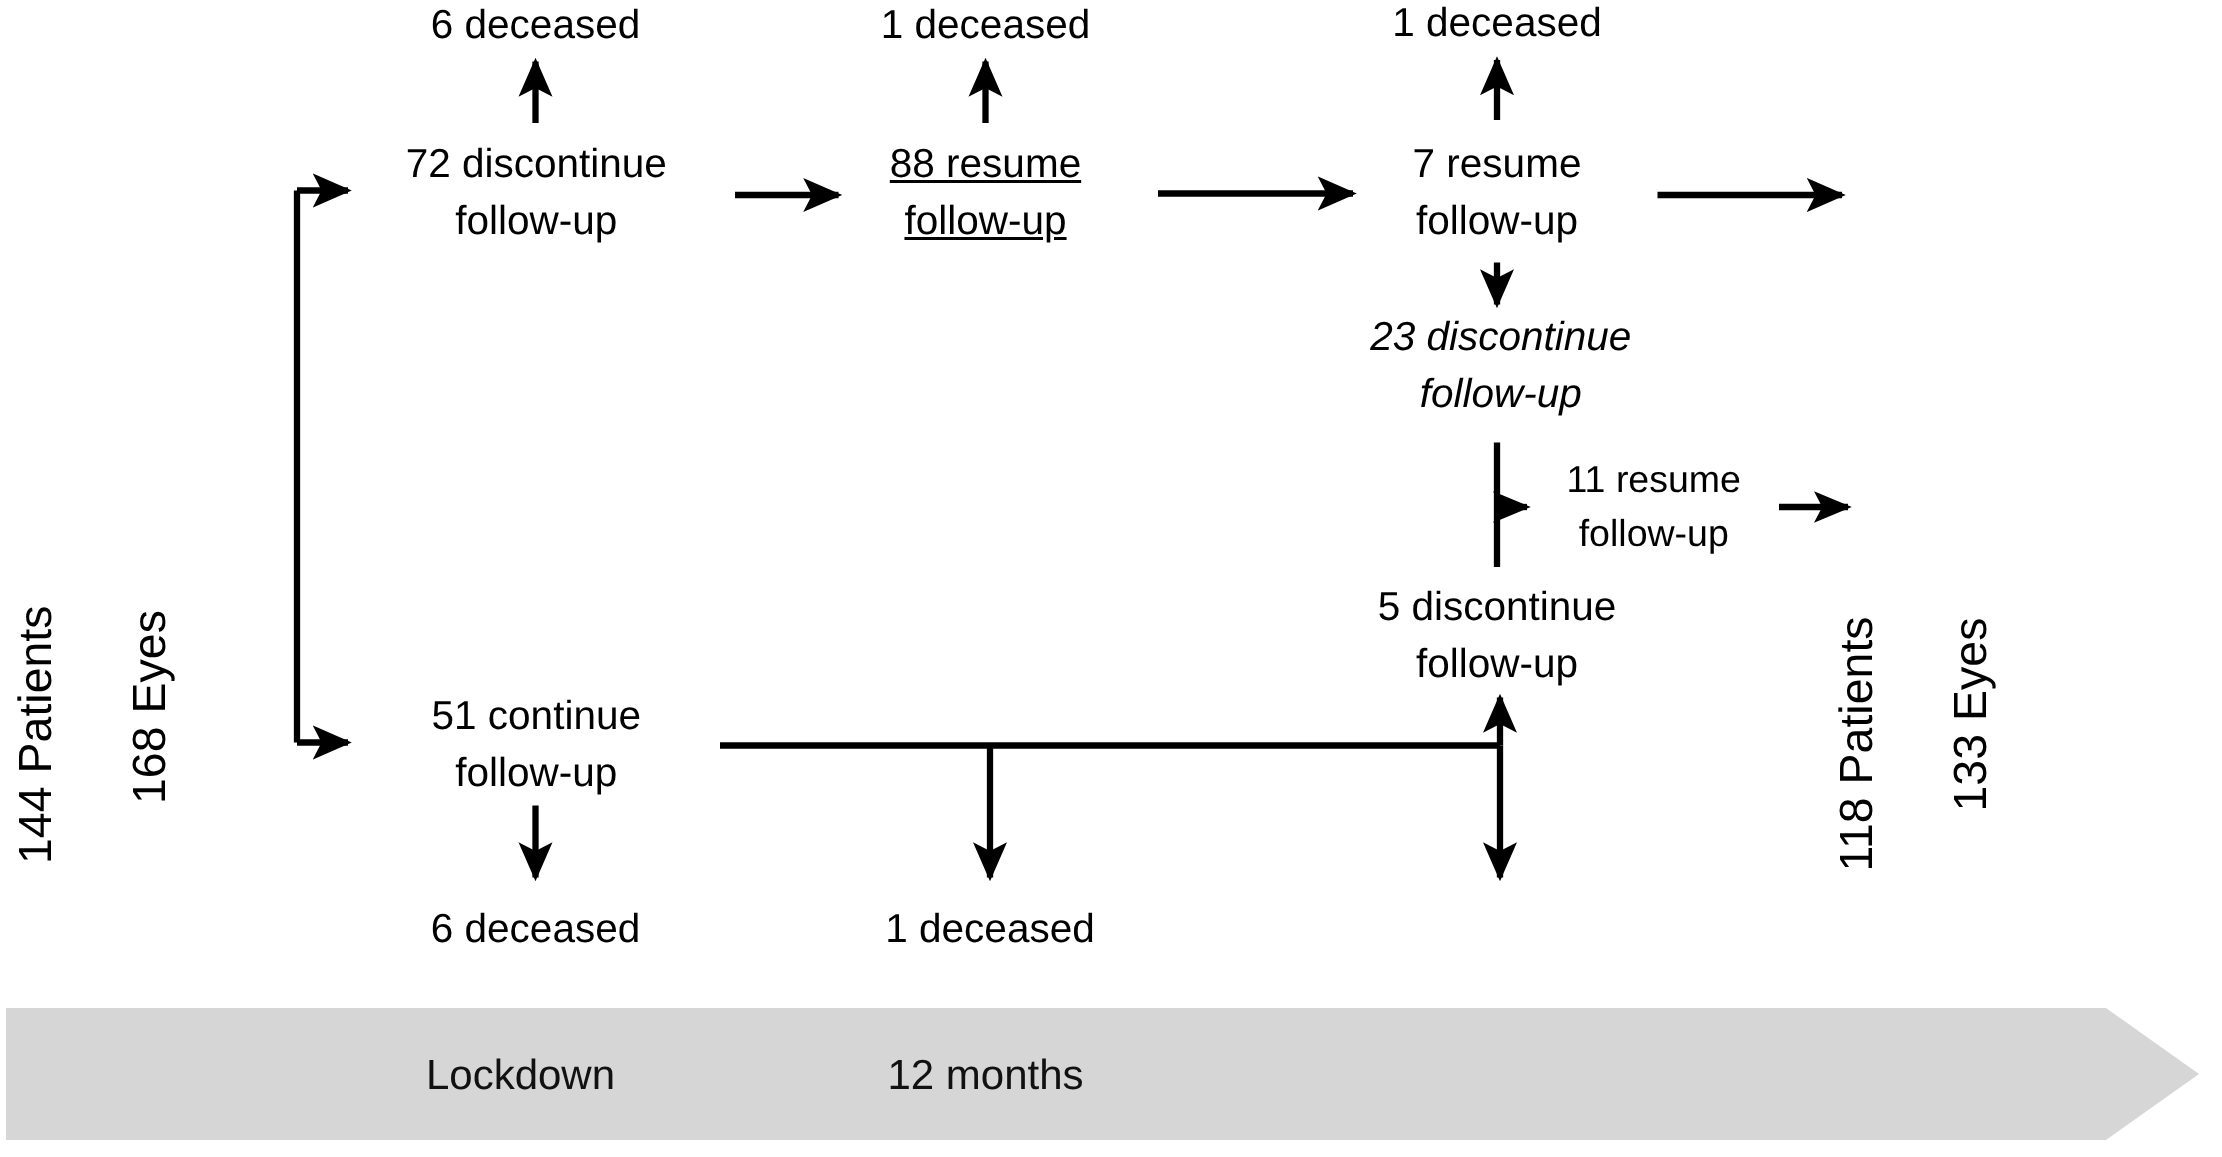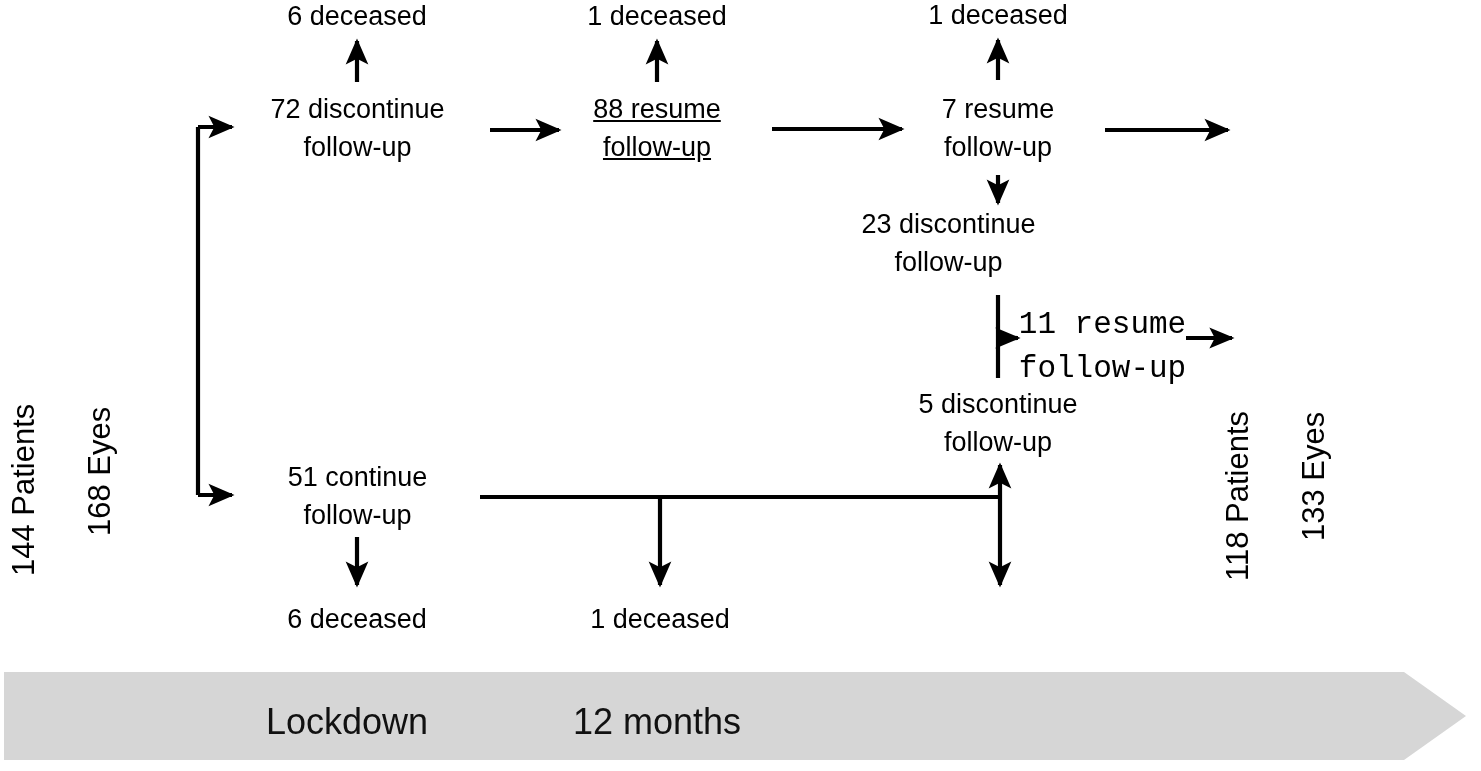--- a/index.html
+++ b/index.html
@@ -30,33 +30,32 @@
   .node {
     position: absolute;
     text-align: center;
     font-size: 27px;
     line-height: 1.42;
     color: #000000;
     white-space: pre-line;
     letter-spacing: 0px;
   }
   .node.small {
-    font-size: 31px;
-    font-family: Liberation Mono, monospace;
+    font-size: 25px;
   }
   .side-label {
     position: absolute;
     font-size: 31px;
     color: #000000;
     transform-origin: left bottom;
     white-space: nowrap;
   }
   .timeline-label {
     position: absolute;
-    font-size: 36px;
+    font-size: 28px;
     color: #111111;
     text-align: center;
     white-space: nowrap;
   }
 </style>
 </head>
 <body>
 
 <div id="canvas">
 
@@ -122,21 +121,21 @@
   <div class="node" style="left:537px; top:-3px; width:240px;">1 deceased</div>
 
   <div class="node" style="left:542px; top:90px; width:230px;text-decoration:underline;">88 resume
 follow-up</div>
 
   <div class="node" style="left:878px; top:-4px; width:240px;">1 deceased</div>
 
   <div class="node" style="left:883px; top:90px; width:230px;">7 resume
 follow-up</div>
 
-  <div class="node" style="left:821px; top:205px; width:255px;">23 discontinue
+  <div class="node" style="left:873px; top:205px; width:255px;font-style:italic;">23 discontinue
 follow-up</div>
 
   <div class="node small" style="left:1015px; top:303px; width:175px;">11 resume
 follow-up</div>
 
   <div class="node" style="left:878px; top:385px; width:240px;">5 discontinue
 follow-up</div>
 
   <div class="node" style="left:240px; top:458px; width:235px;">51 continue
 follow-up</div>

